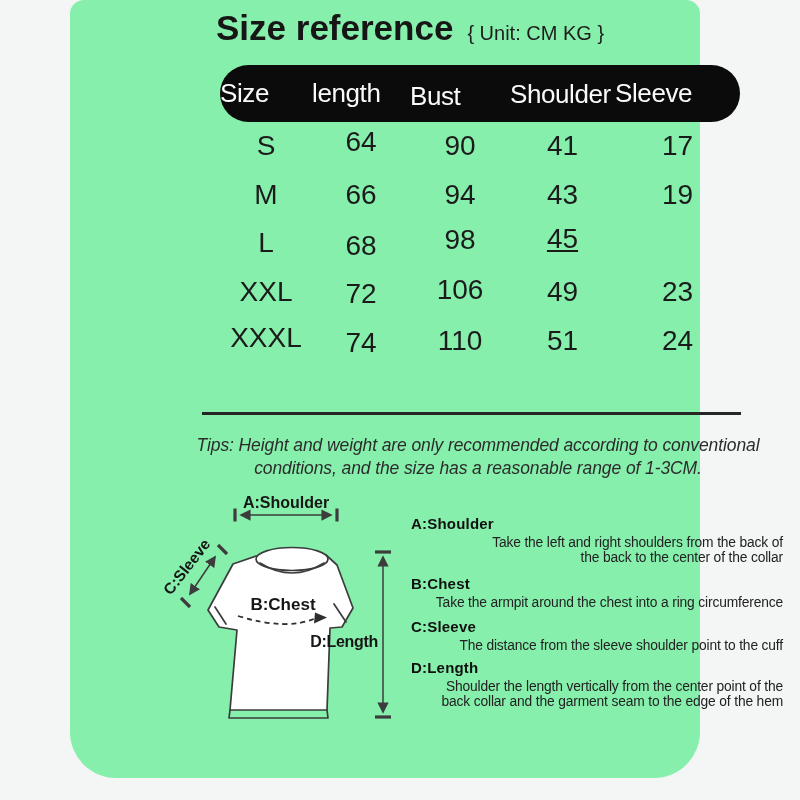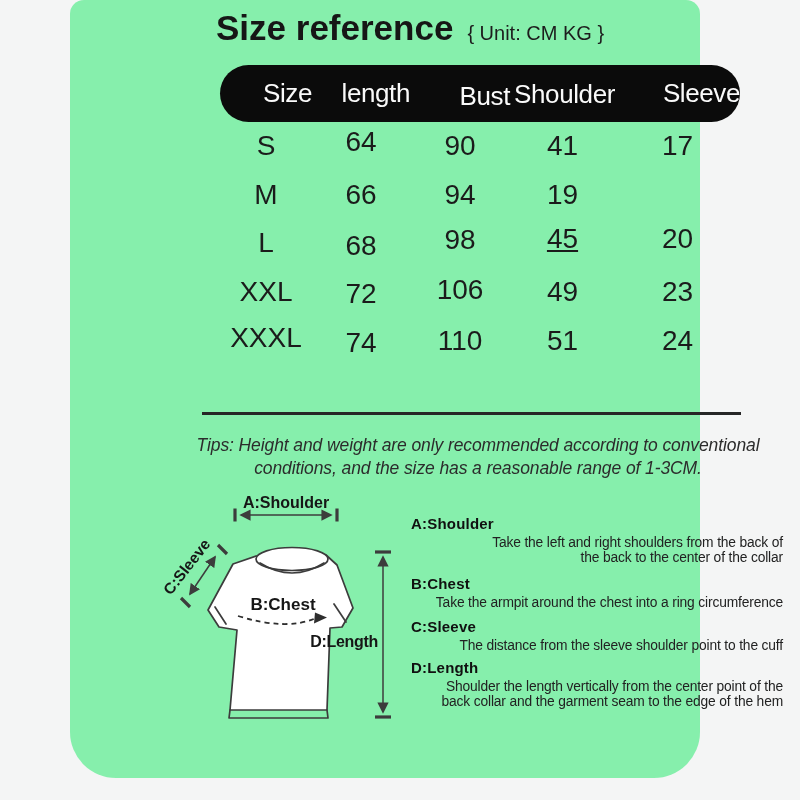--- a/index.html
+++ b/index.html
@@ -10,21 +10,21 @@
 
   
   .title-row{position:absolute;left:146px;top:8px;display:flex;align-items:baseline;white-space:nowrap;}
   .title{font-size:35px;font-weight:700;color:#161616;letter-spacing:0;}
   .unit{font-size:20px;font-weight:400;color:#1d1d1d;margin-left:14px;}
 
   
   .size-table{position:absolute;left:150px;top:65px;width:520px;}
   .thead{height:57px;background:#0b0b0b;border-radius:29px;display:grid;
     grid-template-columns:92px 98px 100px 105px 125px;align-items:center;}
-  .hcell{color:#fafafa;font-size:26px;letter-spacing:-0.4px;text-align:right;}
+  .hcell{color:#fafafa;font-size:26px;letter-spacing:-0.4px;text-align:left;}
   .hcell:nth-child(3){transform:translateY(3px);}
   .hcell:nth-child(4){transform:translateY(1px);}
   .trow{display:grid;grid-template-columns:92px 98px 100px 105px 125px;height:48.6px;
     align-items:center;}
   .cell{font-size:28px;color:#1b1b1b;text-align:center;}
   .trow:nth-child(2) .cell:nth-child(2){transform:translateY(-4px);}
   .trow:nth-child(4) .cell:nth-child(2){transform:translateY(3px);}
   .trow:nth-child(4) .cell:nth-child(3){transform:translateY(-3px);}
   .trow:nth-child(4) .cell:nth-child(4){transform:translateY(-4px);text-decoration:underline;}
   .trow:nth-child(4) .cell:nth-child(5){transform:translateY(-4px);}
@@ -76,28 +76,28 @@
         <span class="cell">S</span>
         <span class="cell">64</span>
         <span class="cell">90</span>
         <span class="cell">41</span>
         <span class="cell">17</span>
       </div>
       <div class="trow">
         <span class="cell">M</span>
         <span class="cell">66</span>
         <span class="cell">94</span>
+        <span class="cell">43</span>
         <span class="cell">19</span>
       </div>
       <div class="trow">
         <span class="cell">L</span>
         <span class="cell">68</span>
         <span class="cell">98</span>
         <span class="cell">45</span>
-        <span class="cell">20</span>
       </div>
       <div class="trow">
         <span class="cell">XXL</span>
         <span class="cell">72</span>
         <span class="cell">106</span>
         <span class="cell">49</span>
         <span class="cell">23</span>
       </div>
       <div class="trow">
         <span class="cell">XXXL</span>

